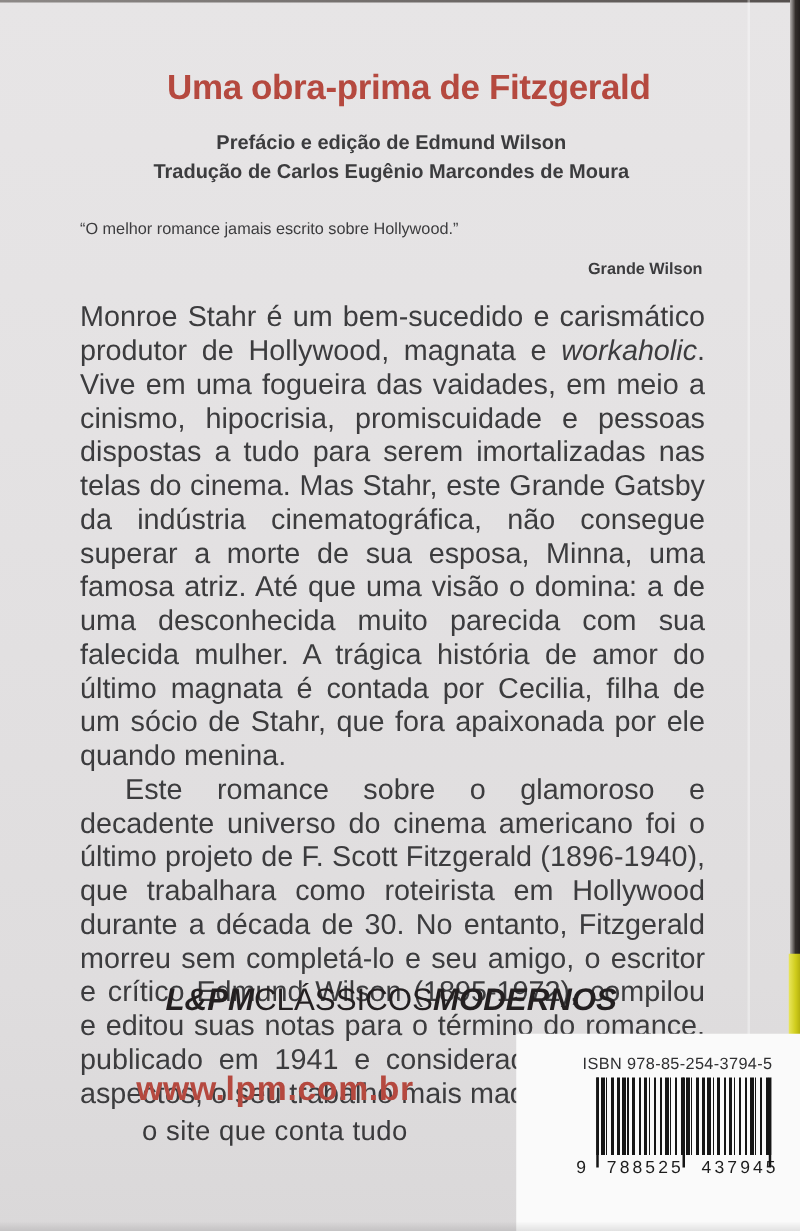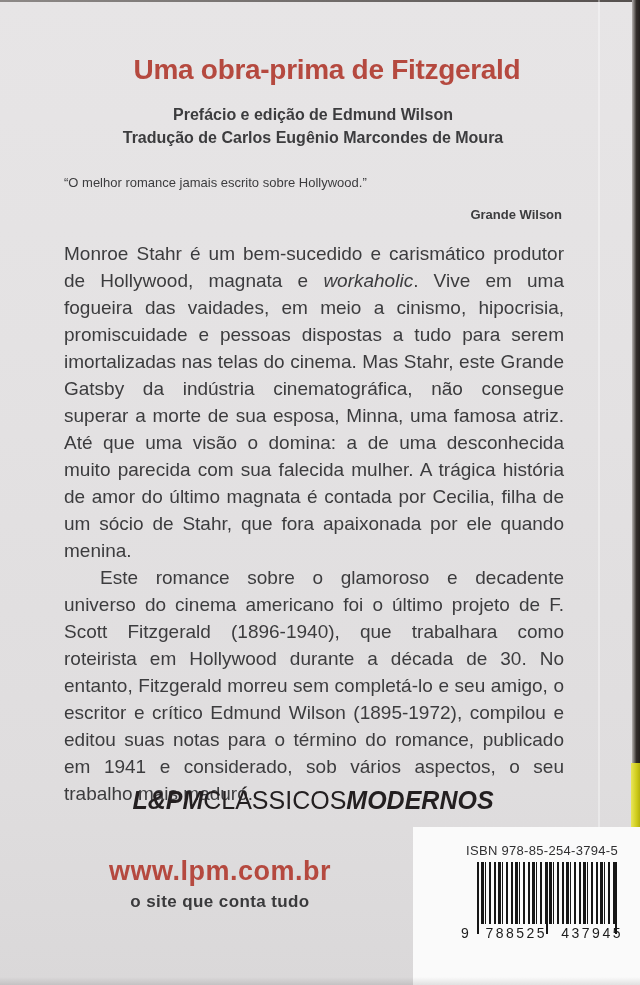--- a/index.html
+++ b/index.html
@@ -28,36 +28,36 @@
   .credits{position:absolute;top:103px;left:0;right:14px;text-align:center;
     color:var(--c-text_dark,#3c3c3e);font-size:16px;font-weight:bold;line-height:23px;}
 
   
   .quote-block{position:absolute;top:169px;left:64px;right:76px;
     color:var(--c-text_dark,#3c3c3e);font-size:13px;line-height:27px;}
   .quote-attr{text-align:right;font-weight:bold;margin-top:5px;padding-right:2px;}
 
   
   .synopsis{position:absolute;top:240px;left:64px;right:76px;
-    color:var(--c-text_dark,#3c3c3e);font-size:19px;line-height:27px;
+    color:var(--c-text_dark,#3c3c3e);font-size:23px;line-height:27px;
     text-align:justify;}
   .synopsis p{margin:0;}
   .synopsis p.indent{text-indent:36px;}
   .italic{font-style:italic;}
 
   
   .logo{position:absolute;top:786px;left:0;right:14px;text-align:center;
     color:var(--c-logo_black,#231f20);font-size:25px;letter-spacing:0;}
   .logo .heavy{font-weight:bold;font-style:italic;}
   .logo .light{font-weight:normal;}
 
   
   .site-block{position:absolute;top:856px;left:56px;width:328px;text-align:center;}
   .site-url{color:var(--c-accent_red,#b5493f);font-size:27px;font-weight:bold;letter-spacing:.5px;}
-  .site-tagline{color:#3a3a3c;font-size:17px;font-weight:bold;margin-top:5px;letter-spacing:.4px;}
+  .site-tagline{color:#3a3a3c;font-size:22px;font-weight:normal;margin-top:5px;letter-spacing:.4px;}
 
   
   .isbn-box{position:absolute;left:413px;top:827px;width:218px;height:158px;
     background:#fafafa;padding-left:32px;}
   .isbn-inner{margin:16px 40px 0 16px;text-align:center;}
   .isbn-label{color:#2f2f31;font-size:13px;letter-spacing:.3px;white-space:nowrap;}
   .bars-wrap{position:relative;height:62px;margin:4px 2px 0 2px;}
   .bars{position:absolute;inset:0 4px 0 14px;
     background:repeating-linear-gradient(90deg,
       #161616 0 2px,#fafafa 2px 4px,

